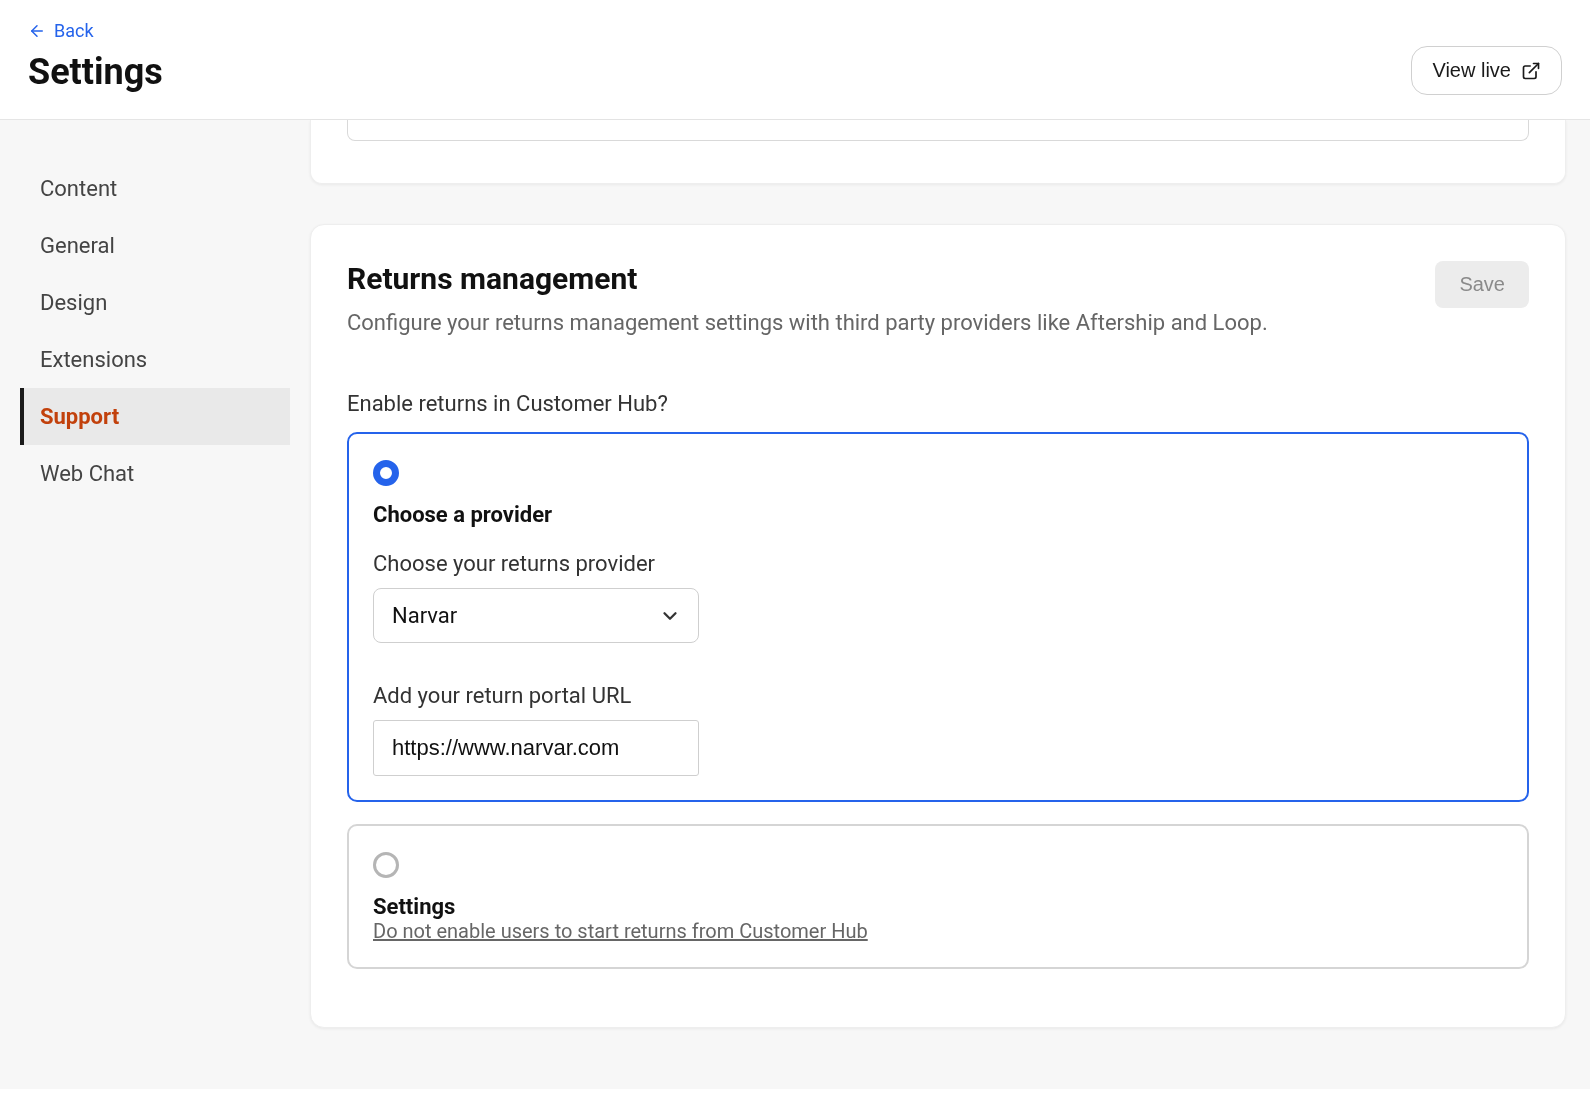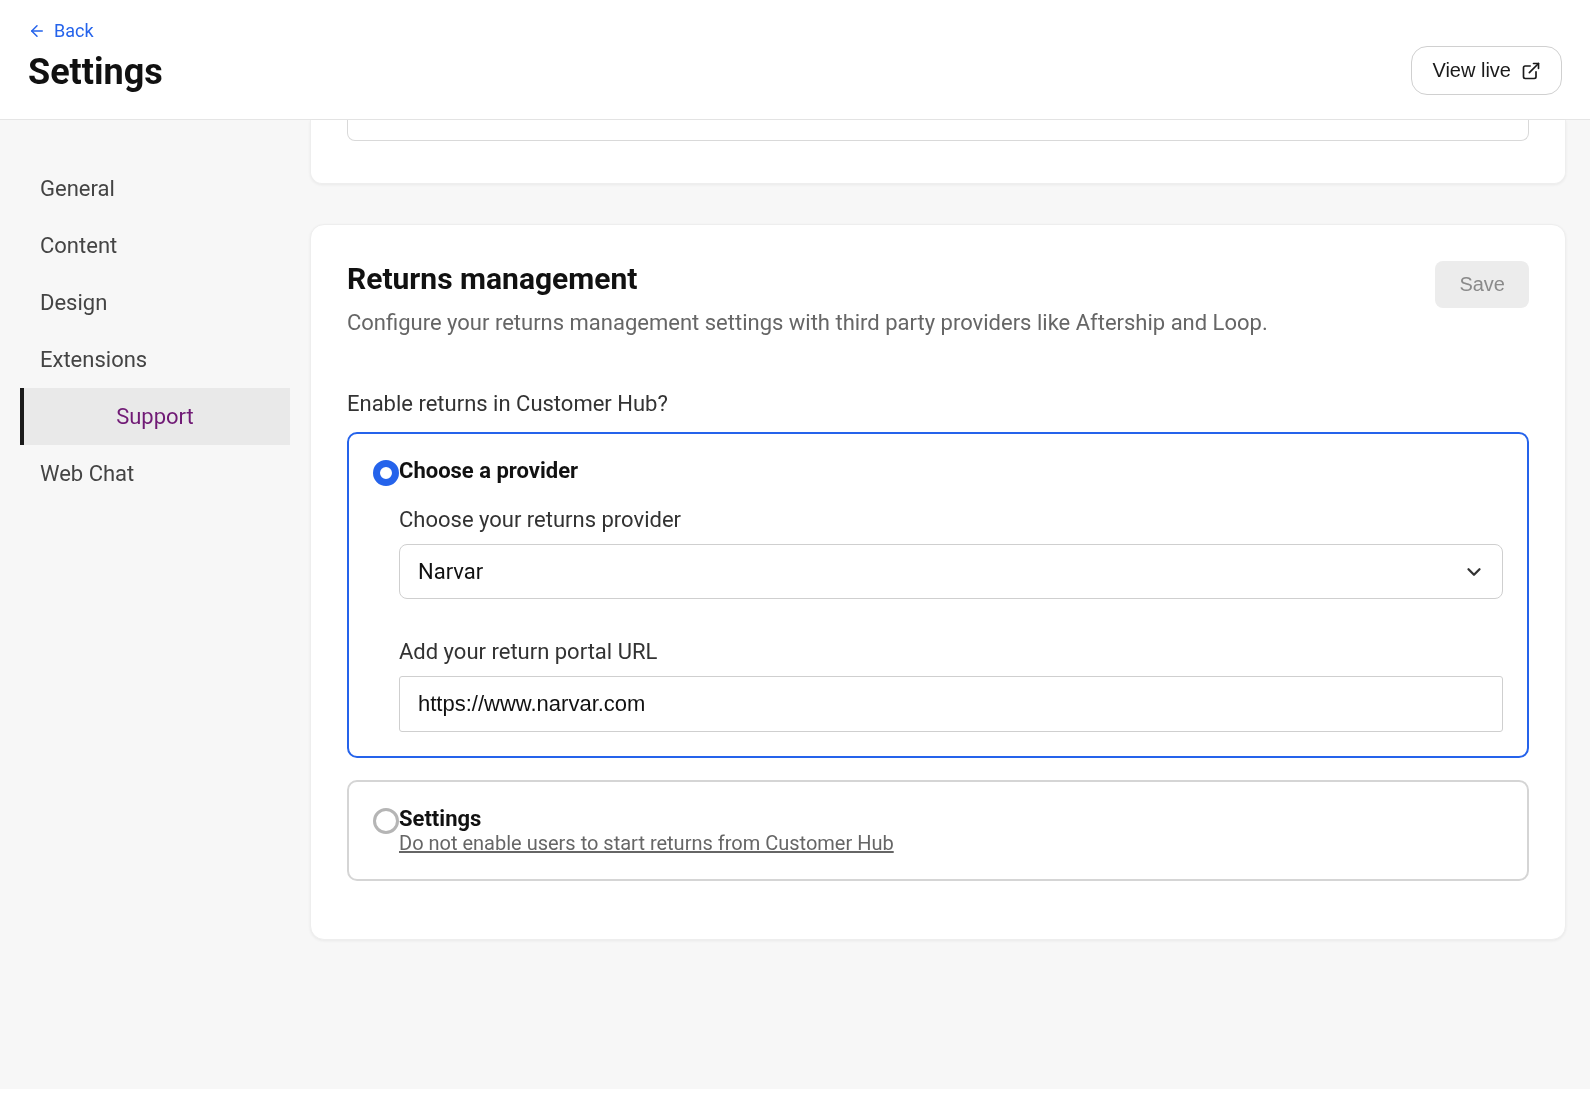--- a/index.html
+++ b/index.html
@@ -73,25 +73,24 @@
     }
     .sidebar-item {
       padding: 16px 20px;
       font-size: 22px;
       color: #444;
       cursor: pointer;
       border-radius: 0;
     }
     .sidebar-item.active {
       background: #e9e9e9;
-      color: #701a75;
-      font-weight: 400;
+      color: #c2410c;
+      font-weight: 700;
       border-left: 4px solid #1a1a1a;
       padding-left: 16px;
-      text-align: center;
     }
     .content {
       flex: 1;
       padding: 0 24px 40px 0;
     }
     .card-top-sliver {
       background: #ffffff;
       border-radius: 0 0 12px 12px;
       box-shadow: 0 1px 3px rgba(0,0,0,0.06);
       height: 64px;
@@ -158,20 +157,22 @@
       border-radius: 10px;
       padding: 24px;
       margin-bottom: 22px;
     }
     .radio-card.selected {
       border-color: #2563eb;
     }
     .radio-row {
       display: flex;
       align-items: flex-start;
+      gap: 16px;
+      flex-direction: column;
     }
     .radio-circle {
       width: 26px;
       height: 26px;
       border-radius: 50%;
       border: 3px solid #b5b5b5;
       flex-shrink: 0;
       margin-top: 2px;
       position: relative;
     }
@@ -253,22 +254,22 @@
     <svg viewBox="0 0 24 24" fill="none" stroke="#1a1a1a" stroke-width="2" stroke-linecap="round" stroke-linejoin="round">
         <path d="M18 13v6a2 2 0 0 1-2 2H5a2 2 0 0 1-2-2V8a2 2 0 0 1 2-2h6"></path>
         <polyline points="15 3 21 3 21 9"></polyline>
         <line x1="10" y1="14" x2="21" y2="3"></line>
       </svg>
   </button>
 </div>
 
 <div class="body-wrap">
   <nav class="sidebar">
+    <div class="sidebar-item"><span>Content</span></div>
     <div class="sidebar-item"><span>General</span></div>
-    <div class="sidebar-item"><span>Content</span></div>
     <div class="sidebar-item"><span>Design</span></div>
     <div class="sidebar-item"><span>Extensions</span></div>
     <div class="sidebar-item active"><span>Support</span></div>
     <div class="sidebar-item"><span>Web Chat</span></div>
   </nav>
 
   <main class="content">
     <div class="card-top-sliver"></div>
 
     <div class="card">

